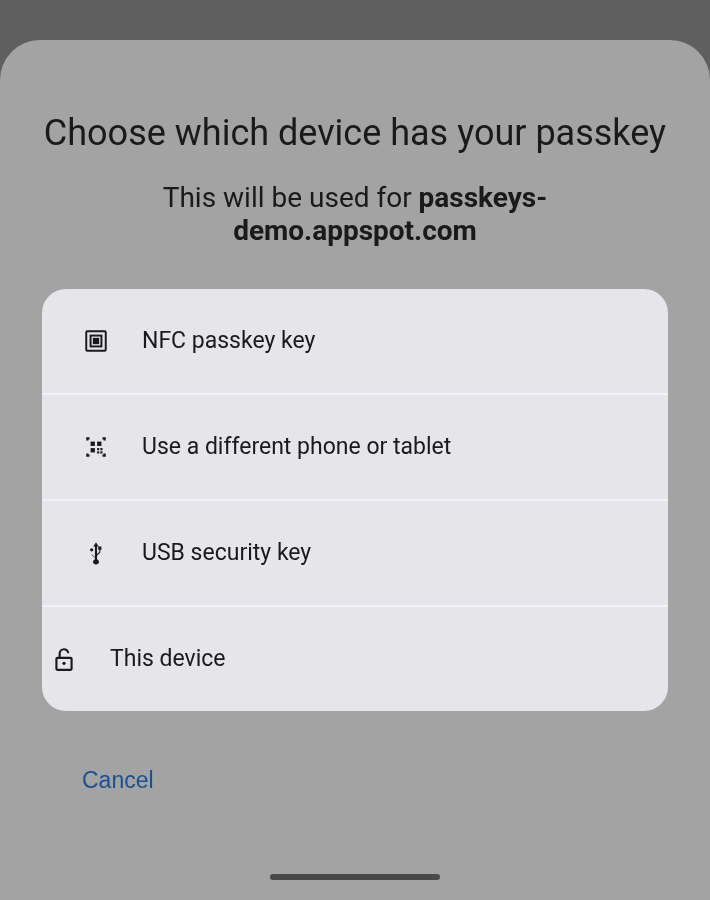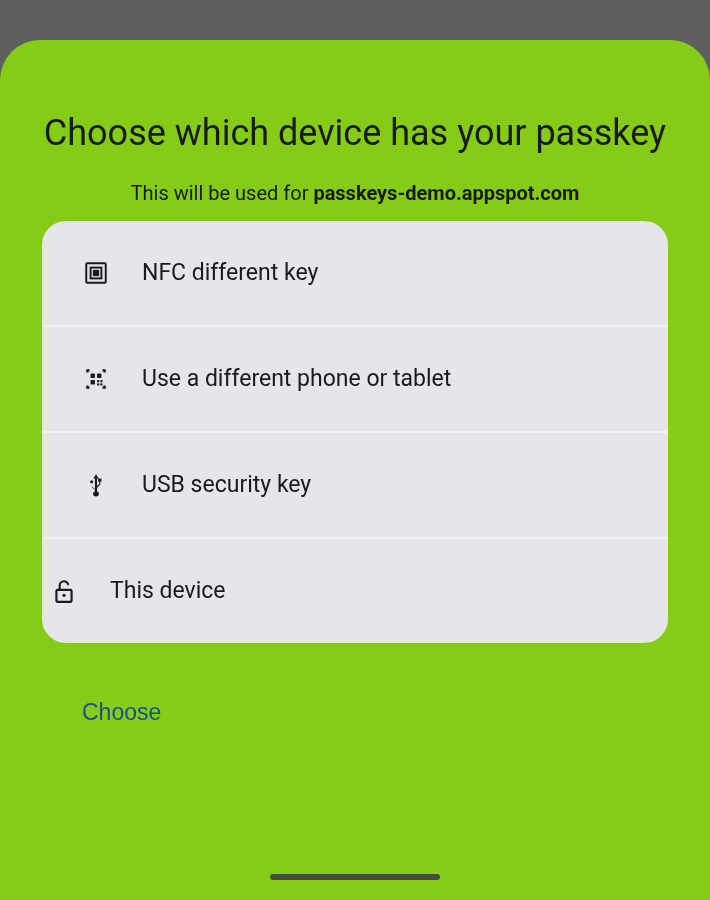--- a/index.html
+++ b/index.html
@@ -16,39 +16,39 @@
       overflow: hidden;
       position: relative;
     }
     
     .sheet {
       position: absolute;
       top: 40px;
       left: 0;
       right: 0;
       bottom: 0;
-      background: #84cc16;
+      background: #a3a3a3;
       border-radius: 40px 40px 0 0;
       padding: 70px 42px 0 42px;
     }
     
     .title {
       font-size: 36px;
       font-weight: 400;
       color: #1a1a1a;
       text-align: center;
       line-height: 1.3;
       margin-bottom: 24px;
     }
     
     .subtitle {
-      font-size: 20px;
+      font-size: 28px;
       color: #1a1a1a;
       text-align: center;
-      margin-bottom: 16px;
+      margin-bottom: 42px;
     }
     
     .subtitle-bold {
       font-weight: 700;
     }
     
     .options-list {
       background: #e6e5ea;
       border-radius: 24px;
       overflow: hidden;
@@ -126,21 +126,21 @@
   <div class="options-list">
 
     <div class="option">
       <span class="option-icon">
         <svg viewBox="0 0 24 24" fill="none" stroke="#1a1a1a" stroke-width="1.8">
           <rect x="3" y="3" width="18" height="18" rx="1"></rect>
           <rect x="7" y="7" width="10" height="10"></rect>
           <rect x="10" y="10" width="4" height="4" fill="#1a1a1a"></rect>
         </svg>
       </span>
-      <span class="option-label">NFC different key</span>
+      <span class="option-label">NFC passkey key</span>
     </div>
 
     <div class="option">
       <span class="option-icon">
         <svg viewBox="0 0 24 24" fill="#1a1a1a">
           <path d="M3 3 L3 6 L5 6 L5 5 L6 5 L6 3 Z"></path>
           <rect x="7" y="7" width="4" height="4"></rect>
           <path d="M18 3 L18 5 L19 5 L19 6 L21 6 L21 3 Z"></path>
           <rect x="13" y="7" width="4" height="4"></rect>
           <rect x="7" y="13" width="4" height="4"></rect>
@@ -171,17 +171,17 @@
           <path d="M8 11 L8 7 C8 4.8 9.8 3 12 3 C13.8 3 15.3 4.2 15.8 5.8" stroke-linecap="round"></path>
           <circle cx="12" cy="16" r="1.5" fill="#1a1a1a" stroke="none"></circle>
         </svg>
       </span>
       <span class="option-label">This device</span>
     </div>
 
   </div>
 
   <div class="cancel-row">
-    <button class="cancel-button">Choose</button>
+    <button class="cancel-button">Cancel</button>
   </div>
 </div>
 
 <div class="handle"></div>
 
 </body></html>

